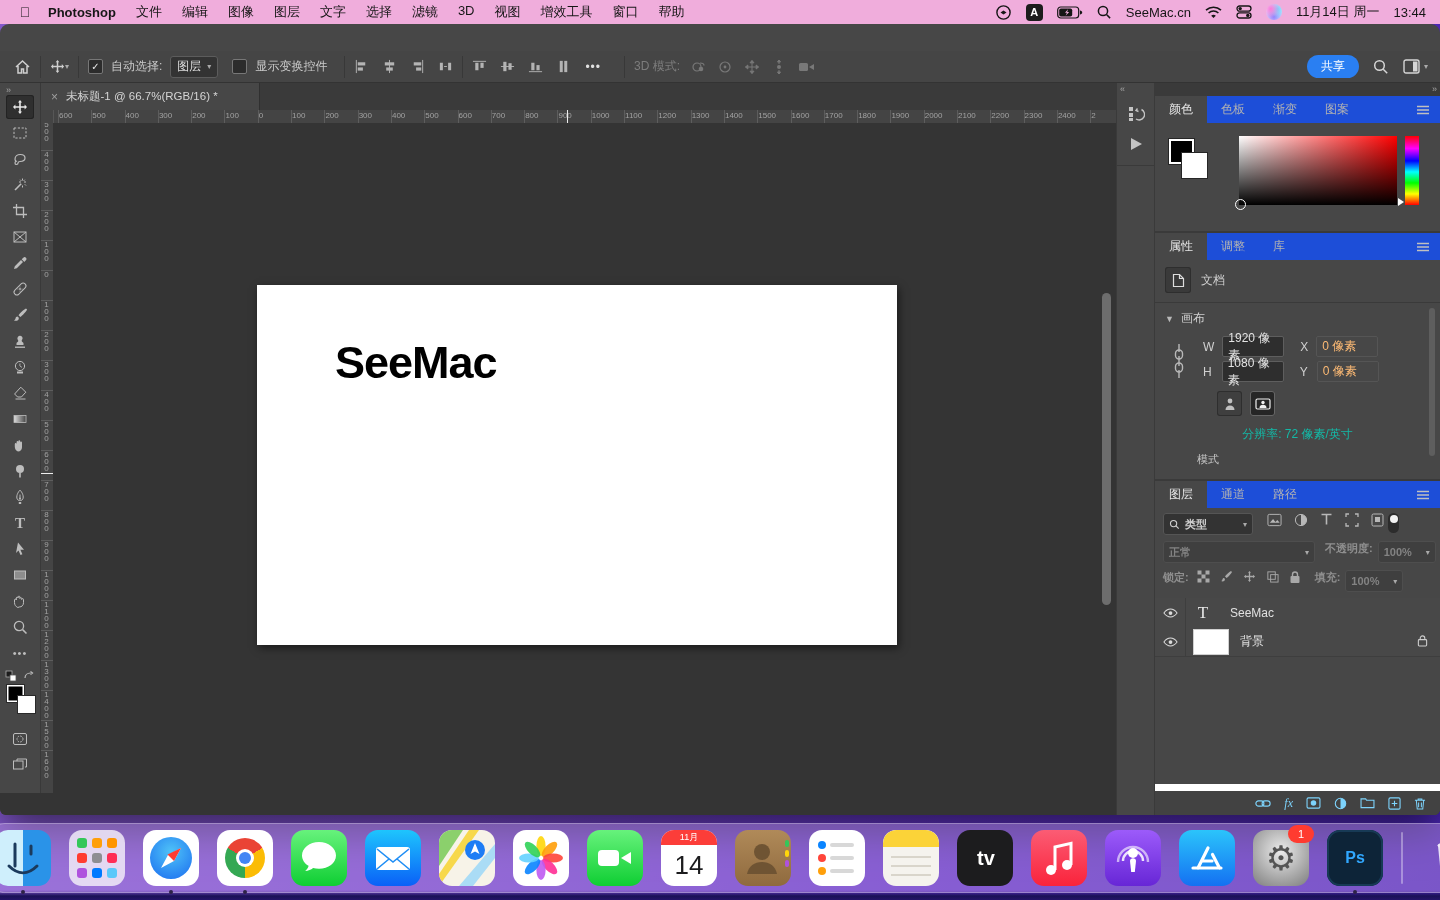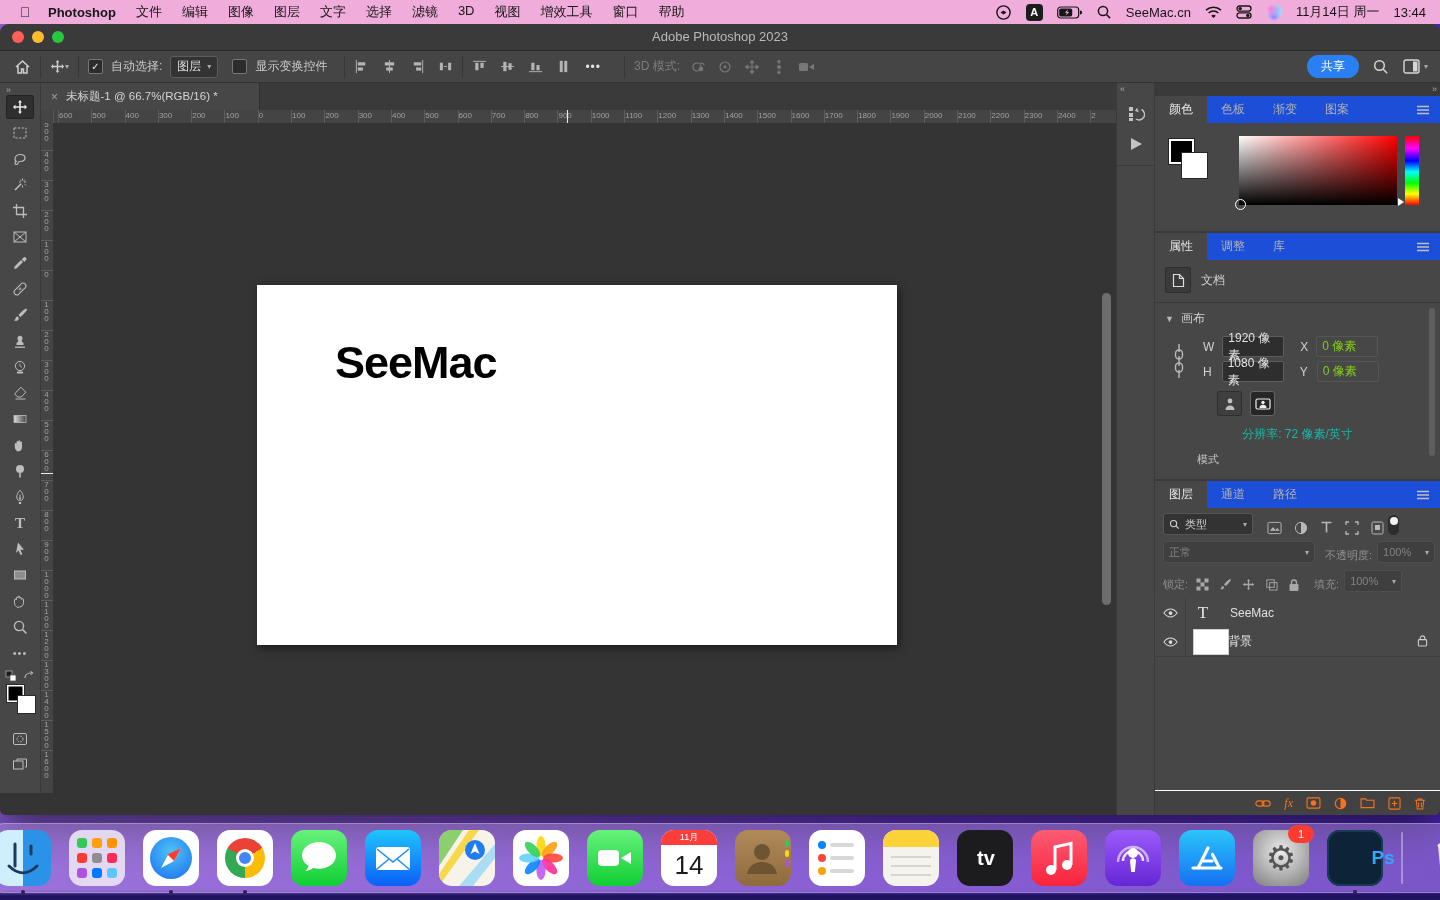--- a/index.html
+++ b/index.html
@@ -130,59 +130,59 @@
   .huemark{position:absolute;left:243px;top:75px;width:0;height:0;
     border-top:4px solid transparent;border-bottom:4px solid transparent;border-left:6px solid #fff;}
 
   
   .prow{position:absolute;left:0;right:0;display:flex;align-items:center;color:#d0d0d0;font-size:12px;}
   .docchip{width:26px;height:26px;background:#3a3a3a;border-radius:3px;display:flex;align-items:center;
     justify-content:center;color:#ddd;margin:0 10px 0 10px;box-shadow:inset 0 0 0 1px #2e2e2e;}
   .pdiv{position:absolute;left:0;right:0;height:1px;background:#3a3a3a;}
   .field{height:19px;background:#2e2e2e;border:1px solid #5e5e5e;border-radius:2px;color:#e3e3e3;
     font-size:12px;display:flex;align-items:center;padding:0 5px;}
-  .field.dis{background:transparent;border-color:#555;color:#84cc16;}
+  .field.dis{background:transparent;border-color:#555;color:#fdba74;}
   .orient{width:25px;height:25px;border-radius:3px;background:#3f3f3f;display:flex;align-items:center;
     justify-content:center;color:#c0c0c0;box-shadow:inset 0 0 0 1px #2e2e2e;}
   .orient.on{background:#262626;color:#f0f0f0;box-shadow:inset 0 0 0 1px #666;}
   .pscroll{position:absolute;right:5px;width:6px;border-radius:3px;background:#5e5e5e;}
 
   
-  .lrow{position:absolute;left:0;right:0;display:flex;align-items:flex-end;color:#8f8f8f;font-size:11px;}
+  .lrow{position:absolute;left:0;right:0;display:flex;align-items:flex-start;color:#8f8f8f;font-size:11px;font-weight:bold;}
   .ldd{height:20px;background:#333;border:1px solid #555;border-radius:3px;display:flex;align-items:center;
     padding:0 5px;gap:5px;color:#cfcfcf;}
   .ldd.dis{color:#838383;border-color:#4e4e4e;background:#3f3f3f;}
   .layer{position:absolute;left:0;right:0;height:29px;background:#484848;border-bottom:1px solid #3e3e3e;
     display:flex;align-items:center;color:#e0e0e0;font-size:12px;}
   .eyebox{width:30px;display:flex;justify-content:center;border-right:1px solid #3e3e3e;
     align-self:stretch;align-items:center;color:#dcdcdc;}
   .lthumbT{width:34px;text-align:center;font-family:"Liberation Serif",serif;font-size:17px;color:#e8e8e8;}
   .lthumbW{width:34px;height:24px;background:#fff;box-shadow:0 0 0 1px #d0d0d0;margin-left:8px;}
   .lockic{margin-left:auto;margin-right:12px;color:#cdcdcd;}
-  .lbottom{position:absolute;left:0;right:0;bottom:0;height:24px;background:#424242;border-top:1px solid #ffffff;
-    display:flex;align-items:center;justify-content:flex-end;gap:13px;padding-right:14px;color:#f97316;}
+  .lbottom{position:absolute;left:0;right:0;bottom:0;height:24px;background:#424242;border-top:7px solid #ffffff;
+    display:flex;align-items:center;justify-content:flex-end;gap:13px;padding-right:14px;color:#7dd3fc;}
   .toggle{width:11px;height:20px;border-radius:6px;background:#2c2c2c;position:relative;margin-left:4px;}
   .toggle i{position:absolute;left:1.5px;top:1.5px;width:8px;height:8px;border-radius:50%;background:#f2f2f2;}
 
   
   .dock{position:absolute;bottom:7px;left:50%;transform:translateX(-50%);display:flex;align-items:center;
     gap:18px;padding:6px 10px;height:56px;background:rgba(175,140,222,.48);
     border:1px solid rgba(255,255,255,.28);border-radius:21px;z-index:40;margin-left:16px;}
   .dk{width:56px;height:56px;border-radius:13px;position:relative;flex:none;}
   .rdot{position:absolute;left:50%;bottom:-8px;width:4px;height:4px;border-radius:50%;
     background:#2e2347;transform:translateX(-50%);}
   .dksep{width:2px;height:52px;background:rgba(255,255,255,.35);border-radius:1px;flex:none;}
   .cal-top{position:absolute;left:0;top:0;right:0;height:15px;background:#fc3d39;border-radius:13px 13px 0 0;
     color:#fff;font-size:9px;text-align:center;line-height:15px;}
   .cal-day{position:absolute;left:0;top:15px;right:0;bottom:0;display:flex;align-items:center;
     justify-content:center;font-size:26px;color:#1c1c1e;font-weight:300;}
   .badge{position:absolute;right:-5px;top:-5px;min-width:18px;height:18px;border-radius:9px;background:#ff3b30;
     color:#fff;font-size:11px;display:flex;align-items:center;justify-content:center;padding:0 4px;}
   .pslogo{display:flex;align-items:center;justify-content:center;width:100%;height:100%;
-    color:#31a8ff;font-size:19px;font-weight:bold;padding-left:28px;}
+    color:#31a8ff;font-size:16px;font-weight:bold;}
   .tvlogo{display:flex;align-items:center;justify-content:center;width:100%;height:100%;gap:2px;
     color:#fff;font-size:20px;font-weight:bold;}
 </style>
 </head>
 <body>
 
 <div id="stage">
 
   <div class="menubar">
     <div class="mb-left">
@@ -243,26 +243,20 @@
           </svg>
       </span>
       <span class="siri"></span>
       <span>11月14日 周一</span>
       <span>13:44</span>
     </div>
   </div>
 
   <div class="window">
 
-    <div class="titlebar">
-      <span class="tl r"></span>
-      <span class="tl y"></span>
-      <span class="tl g"></span>
-      <div class="wtitle">Adobe Photoshop 2023</div>
-    </div>
 
     <div class="optbar">
       <span class="ob-ic" style="margin-left:14px">
         <svg width="17" height="16" viewBox="0 0 17 16">
             <path d="M2 8l6.5-6L15 8M4 7v7h3.5v-4h2v4H13V7" fill="none" stroke="#cfcfcf" stroke-width="1.5"></path>
           </svg>
       </span>
       <span class="ob-sep"></span>
       <span class="ob-ic">
         <svg width="15" height="15" viewBox="0 0 16 16">
@@ -811,21 +805,21 @@
               <span style="margin-left:10px">SeeMac</span>
             </div>
             <div class="layer" style="top:119px">
               <span class="eyebox">
                 <svg width="15" height="10" viewBox="0 0 16 10">
                     <path d="M1 5c2-2.8 4.4-4.2 7-4.2S13 2.2 15 5c-2 2.8-4.4 4.2-7 4.2S3 7.8 1 5z" fill="none" stroke="currentColor" stroke-width="1.1"></path>
                     <circle cx="8" cy="5" r="2" fill="currentColor"></circle>
                   </svg>
               </span>
               <span class="lthumbW"></span>
-              <span style="">背景</span>
+              <span style="margin-left:12px">背景</span>
               <span class="lockic">
                 <svg width="11" height="13" viewBox="0 0 12 14">
                     <rect x="1.5" y="6" width="9" height="7" rx="1" fill="none" stroke="currentColor" stroke-width="1.2"></rect>
                     <path d="M3.5 6V4.5a2.5 2.5 0 015 0V6" fill="none" stroke="currentColor" stroke-width="1.2"></path>
                   </svg>
               </span>
             </div>
 
             <div class="lbottom">
               <svg width="16" height="9" viewBox="0 0 18 9">

